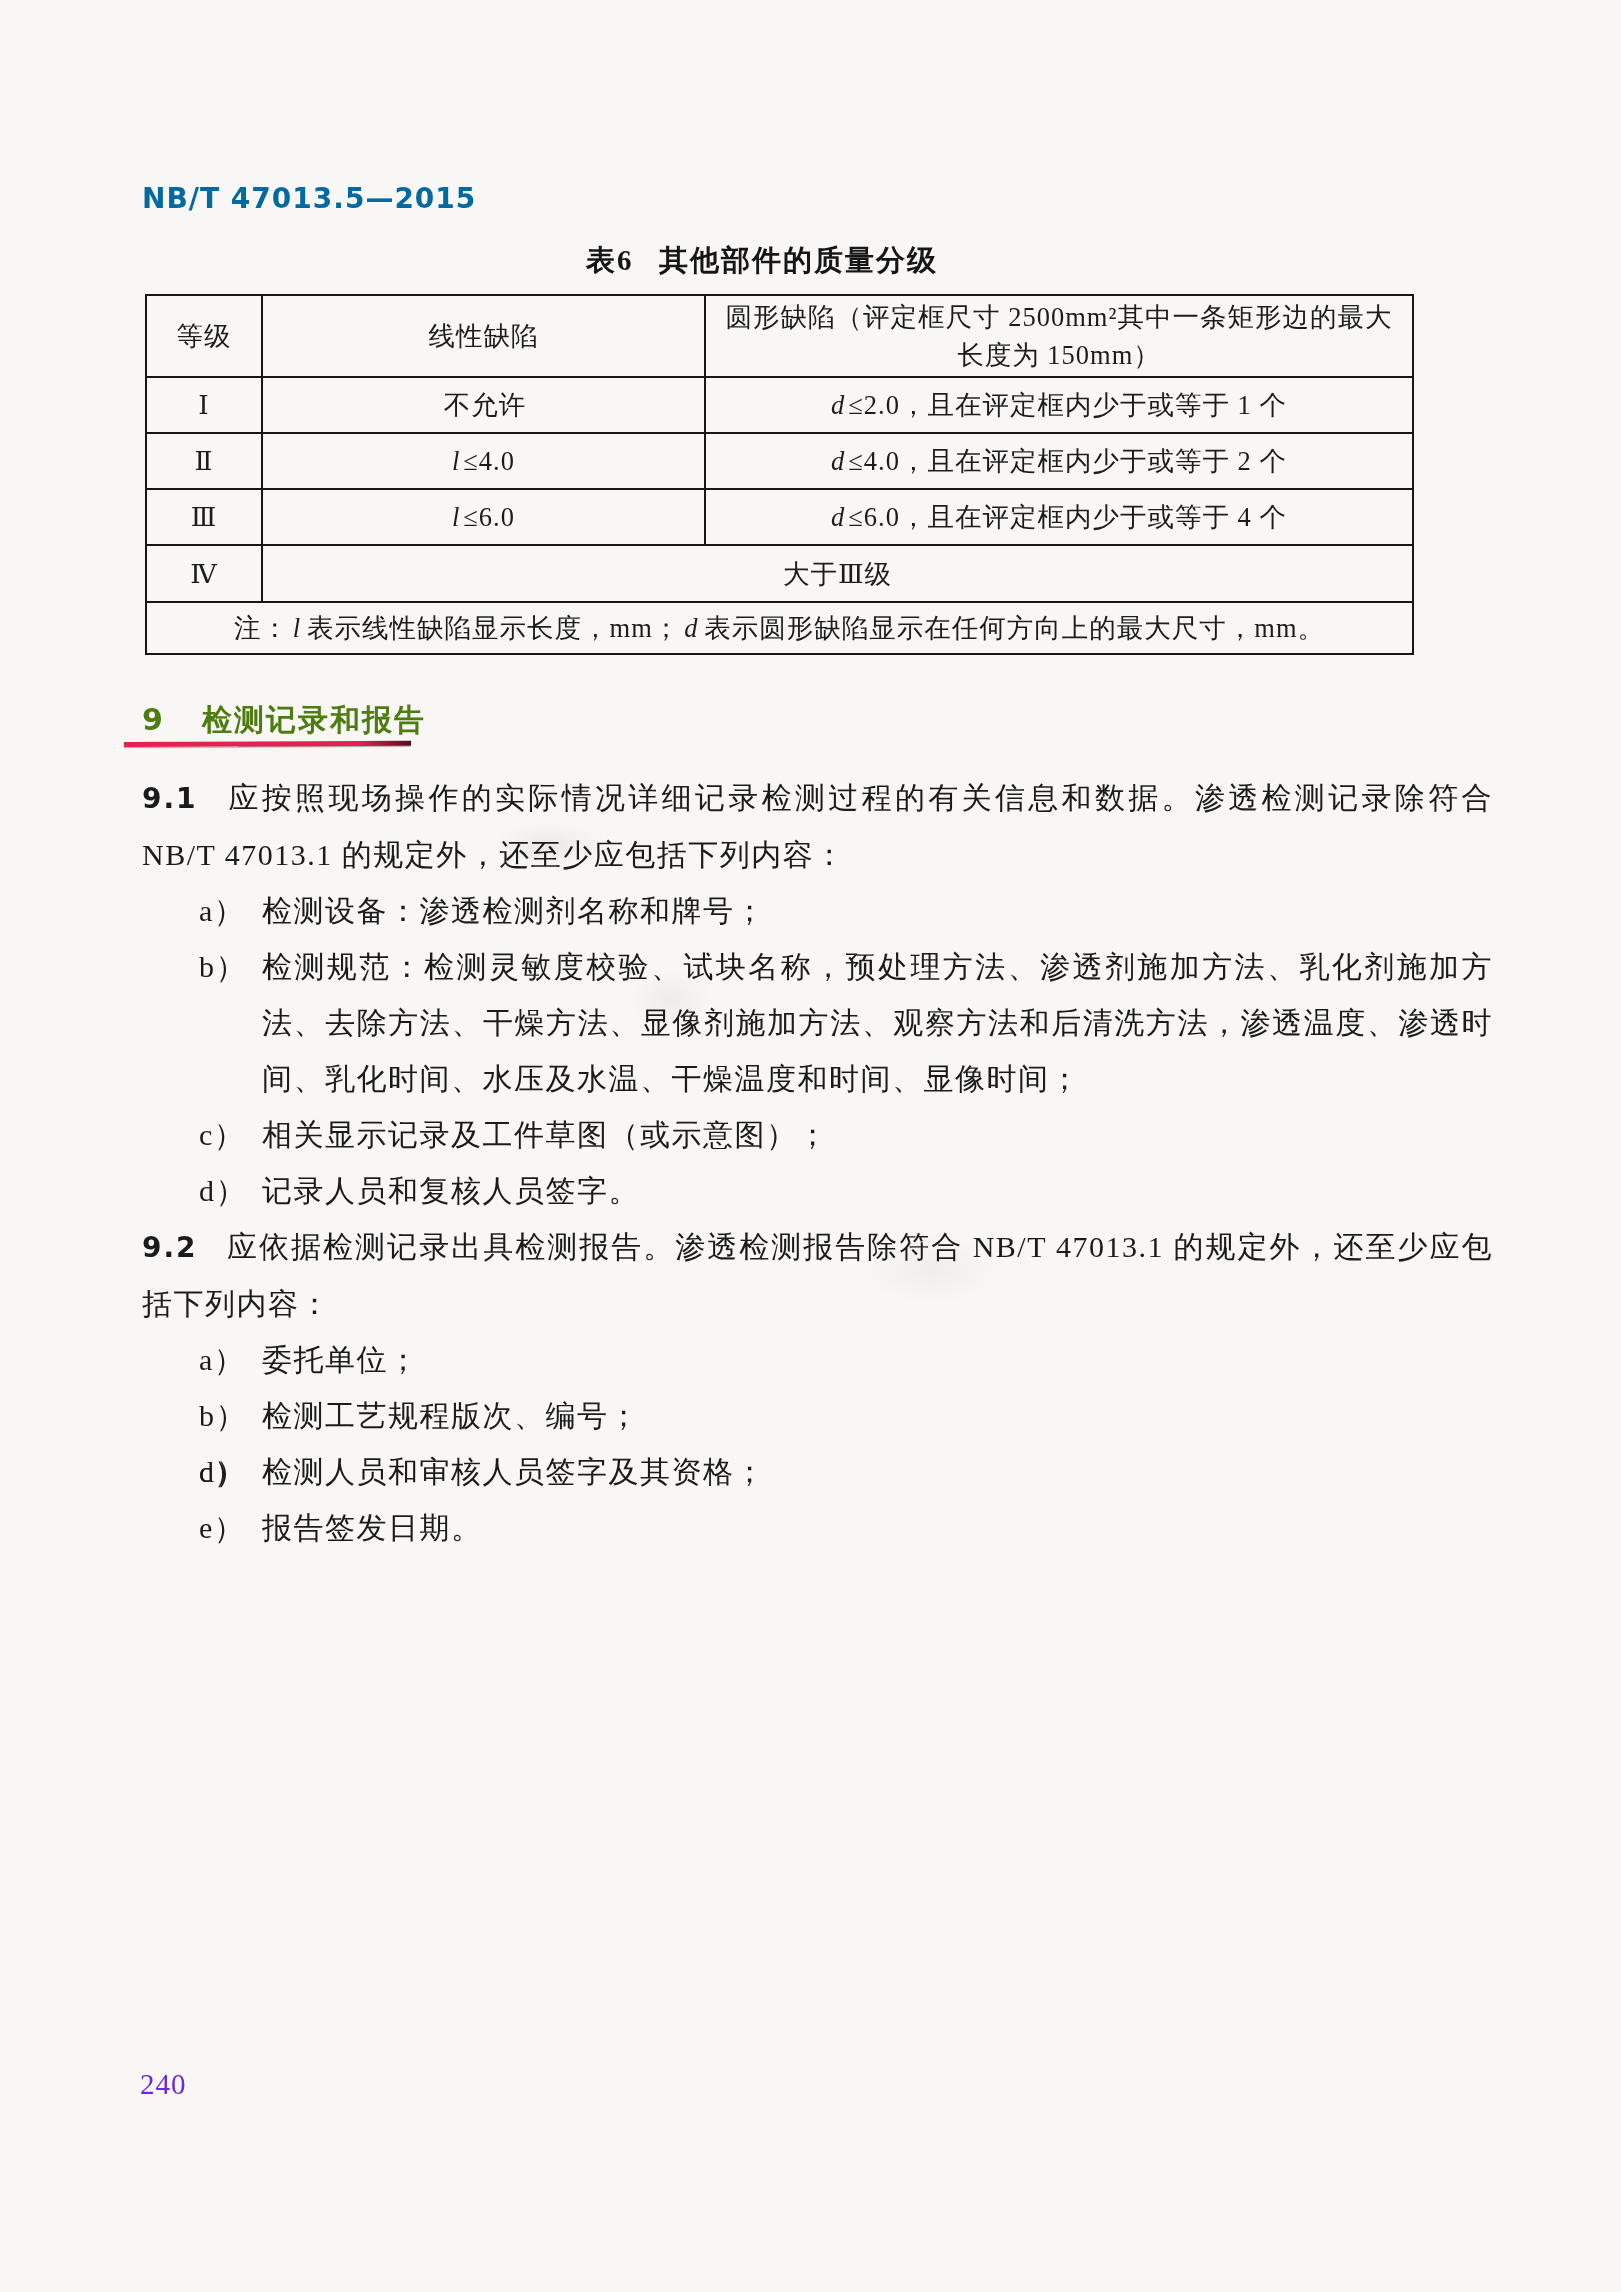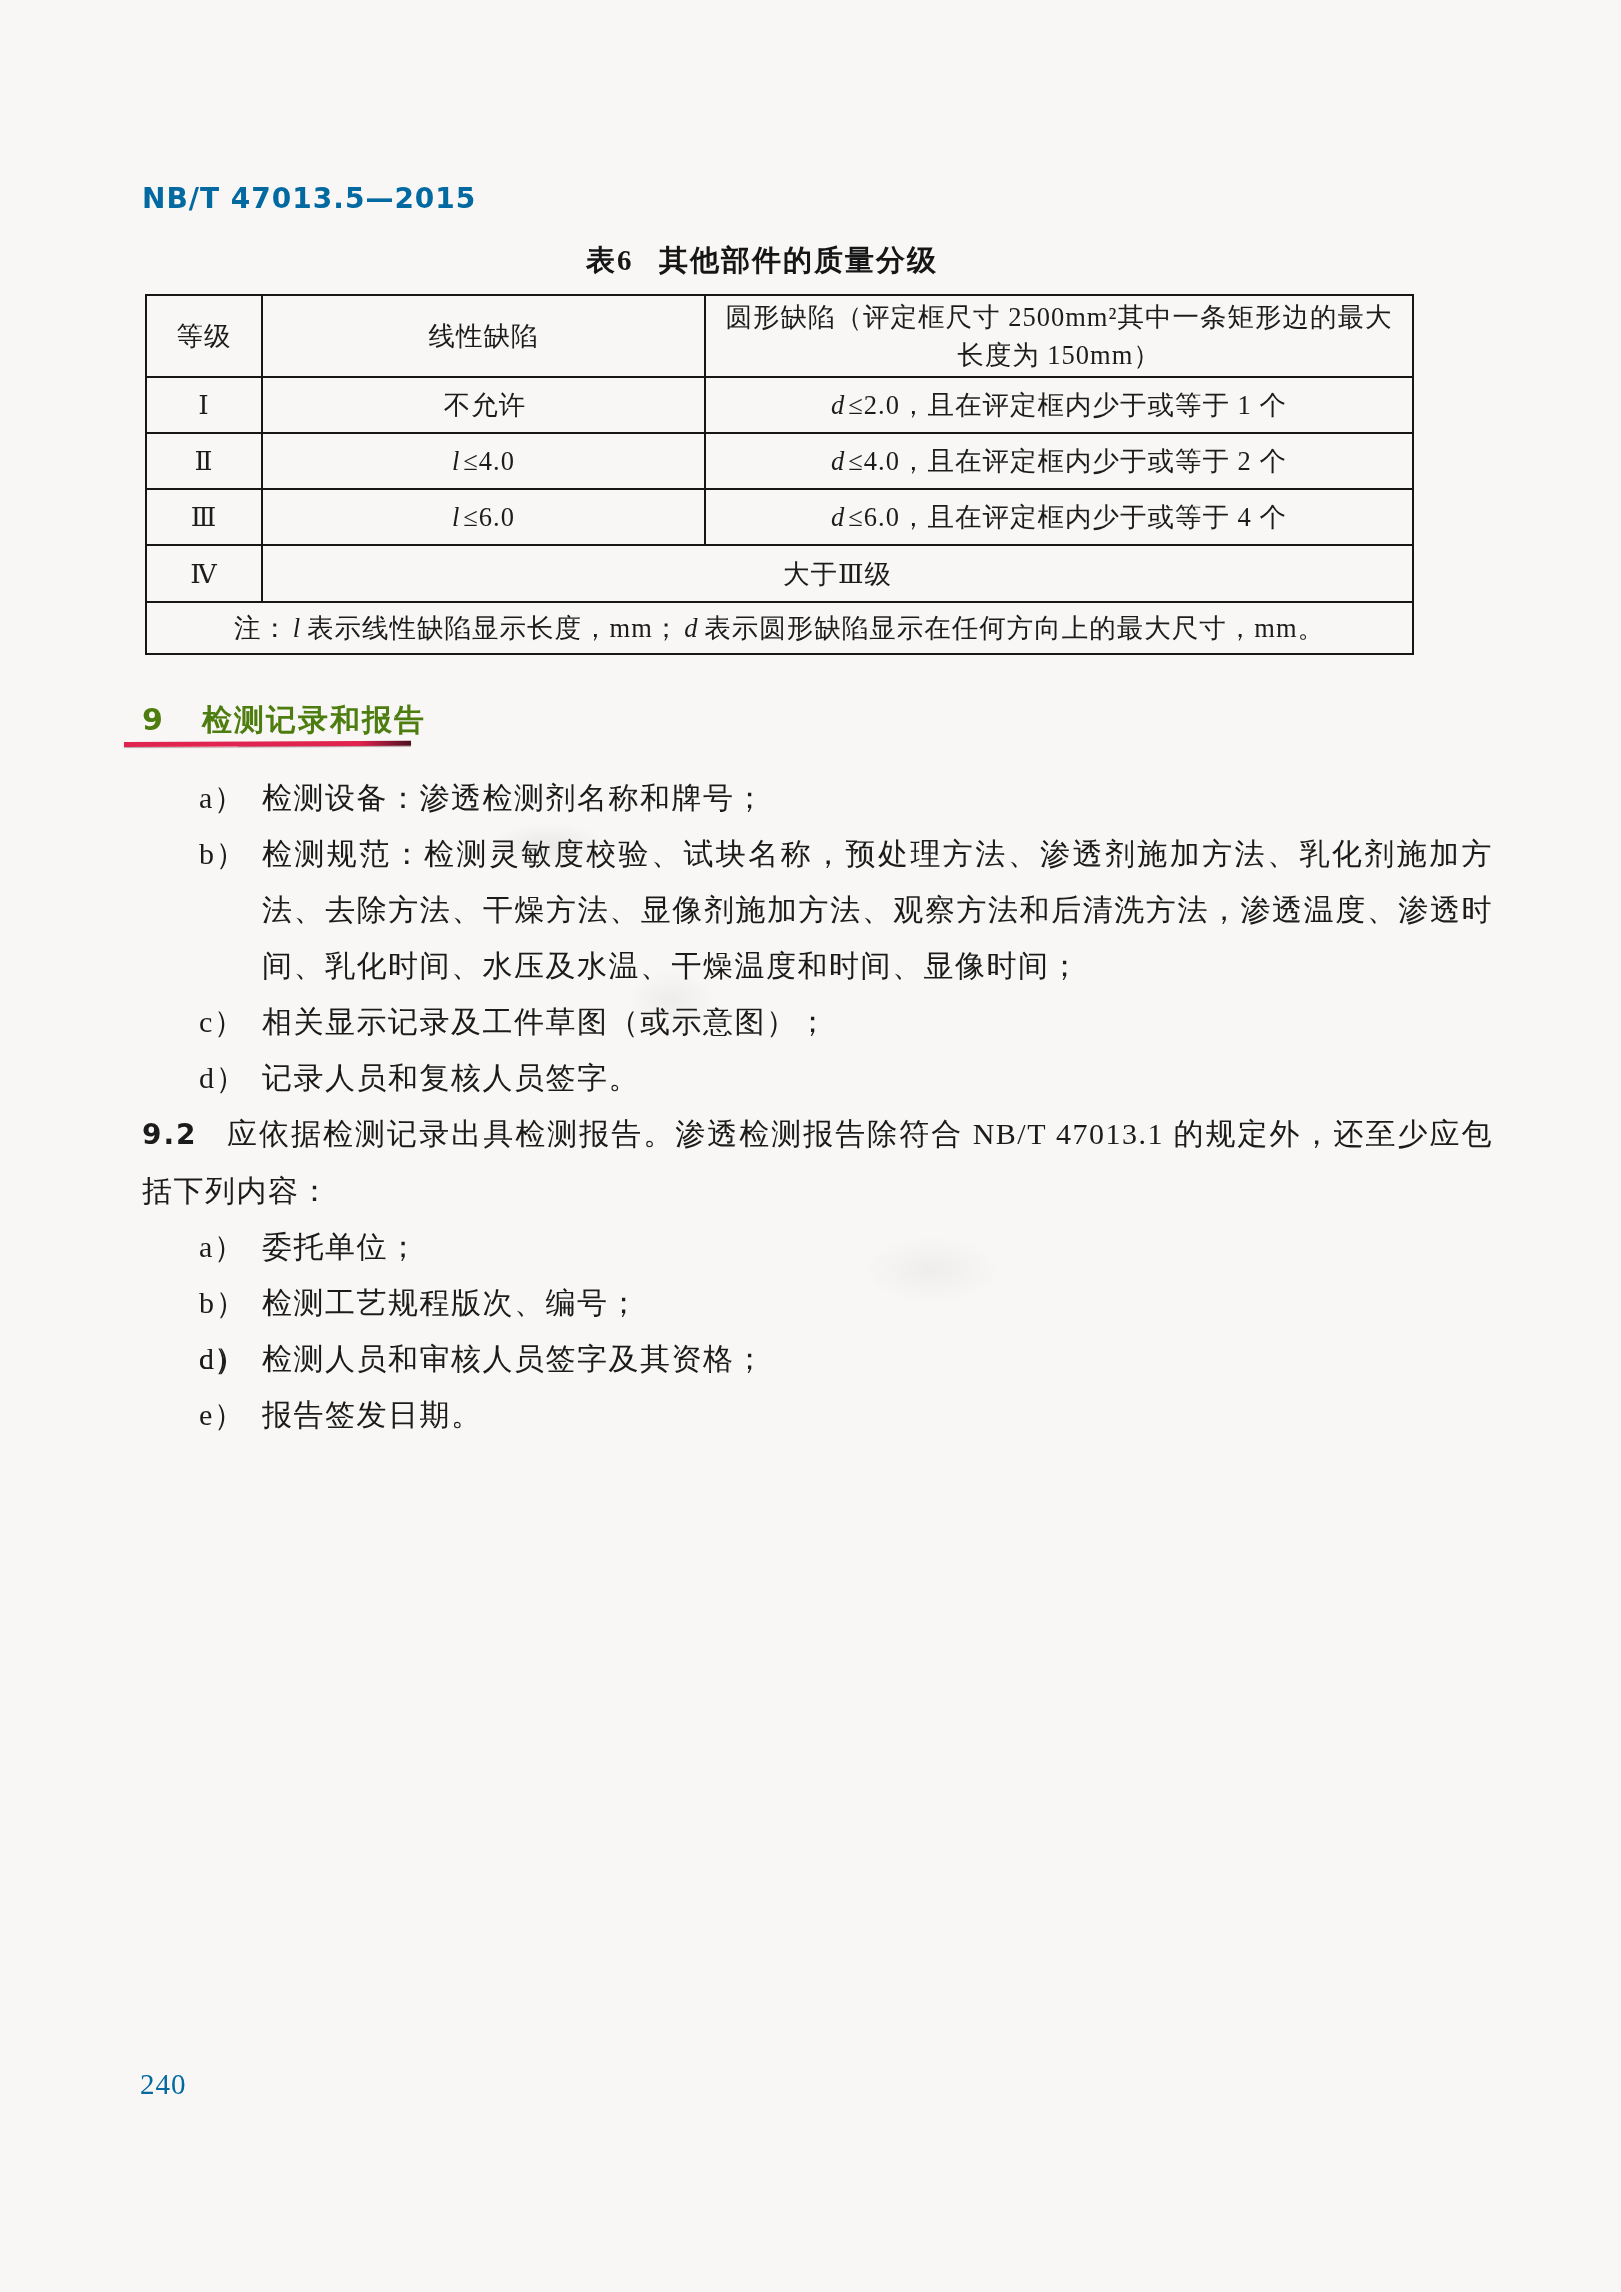--- a/index.html
+++ b/index.html
@@ -74,21 +74,21 @@
   .para{margin:0;}
   .plabel{
     font-family:"DejaVu Sans","Liberation Sans",sans-serif;
     font-weight:600;font-size:28px;margin-right:29px;letter-spacing:2px;
   }
   .list-item{position:relative;margin-left:57px;padding-left:63px;}
   .ilabel{position:absolute;left:0;top:0;}
 
   .page-number{
     position:absolute;left:140px;top:2068px;
-    font-size:29px;letter-spacing:1px;color:#0369a1;
+    font-size:29px;letter-spacing:1px;color:#6d28d9;
   }
 </style>
 </head>
 <body>
 
 <div class="smudge s1"></div>
 <div class="smudge s2"></div>
 <div class="smudge s3"></div>
 
 <div class="doc-number">NB/T 47013.5—2015</div>
@@ -133,20 +133,21 @@
   </tr>
 </tbody>
   </table>
 
 <div class="sec-heading">
   <span class="secnum">9</span><span>检测记录和报告</span>
 </div>
 <div class="red-underline"></div>
 
 <div class="body-text">
+  <p class="para"><span class="plabel">9.1</span><span>应按照现场操作的实际情况详细记录检测过程的有关信息和数据。渗透检测记录除符合 NB/T 47013.1 的规定外，还至少应包括下列内容：</span></p>
   <div class="list-item"><span class="ilabel">a）</span><span>检测设备：渗透检测剂名称和牌号；</span></div>
   <div class="list-item"><span class="ilabel">b）</span><span>检测规范：检测灵敏度校验、试块名称，预处理方法、渗透剂施加方法、乳化剂施加方法、去除方法、干燥方法、显像剂施加方法、观察方法和后清洗方法，渗透温度、渗透时间、乳化时间、水压及水温、干燥温度和时间、显像时间；</span></div>
   <div class="list-item"><span class="ilabel">c）</span><span>相关显示记录及工件草图（或示意图）；</span></div>
   <div class="list-item"><span class="ilabel">d）</span><span>记录人员和复核人员签字。</span></div>
   <p class="para"><span class="plabel">9.2</span><span>应依据检测记录出具检测报告。渗透检测报告除符合 NB/T 47013.1 的规定外，还至少应包括下列内容：</span></p>
   <div class="list-item"><span class="ilabel">a）</span><span>委托单位；</span></div>
   <div class="list-item"><span class="ilabel">b）</span><span>检测工艺规程版次、编号；</span></div>
   <div class="list-item"><span class="ilabel">c）</span></div>
   <div class="list-item"><span class="ilabel">d）</span><span>检测人员和审核人员签字及其资格；</span></div>
   <div class="list-item"><span class="ilabel">e）</span><span>报告签发日期。</span></div>

